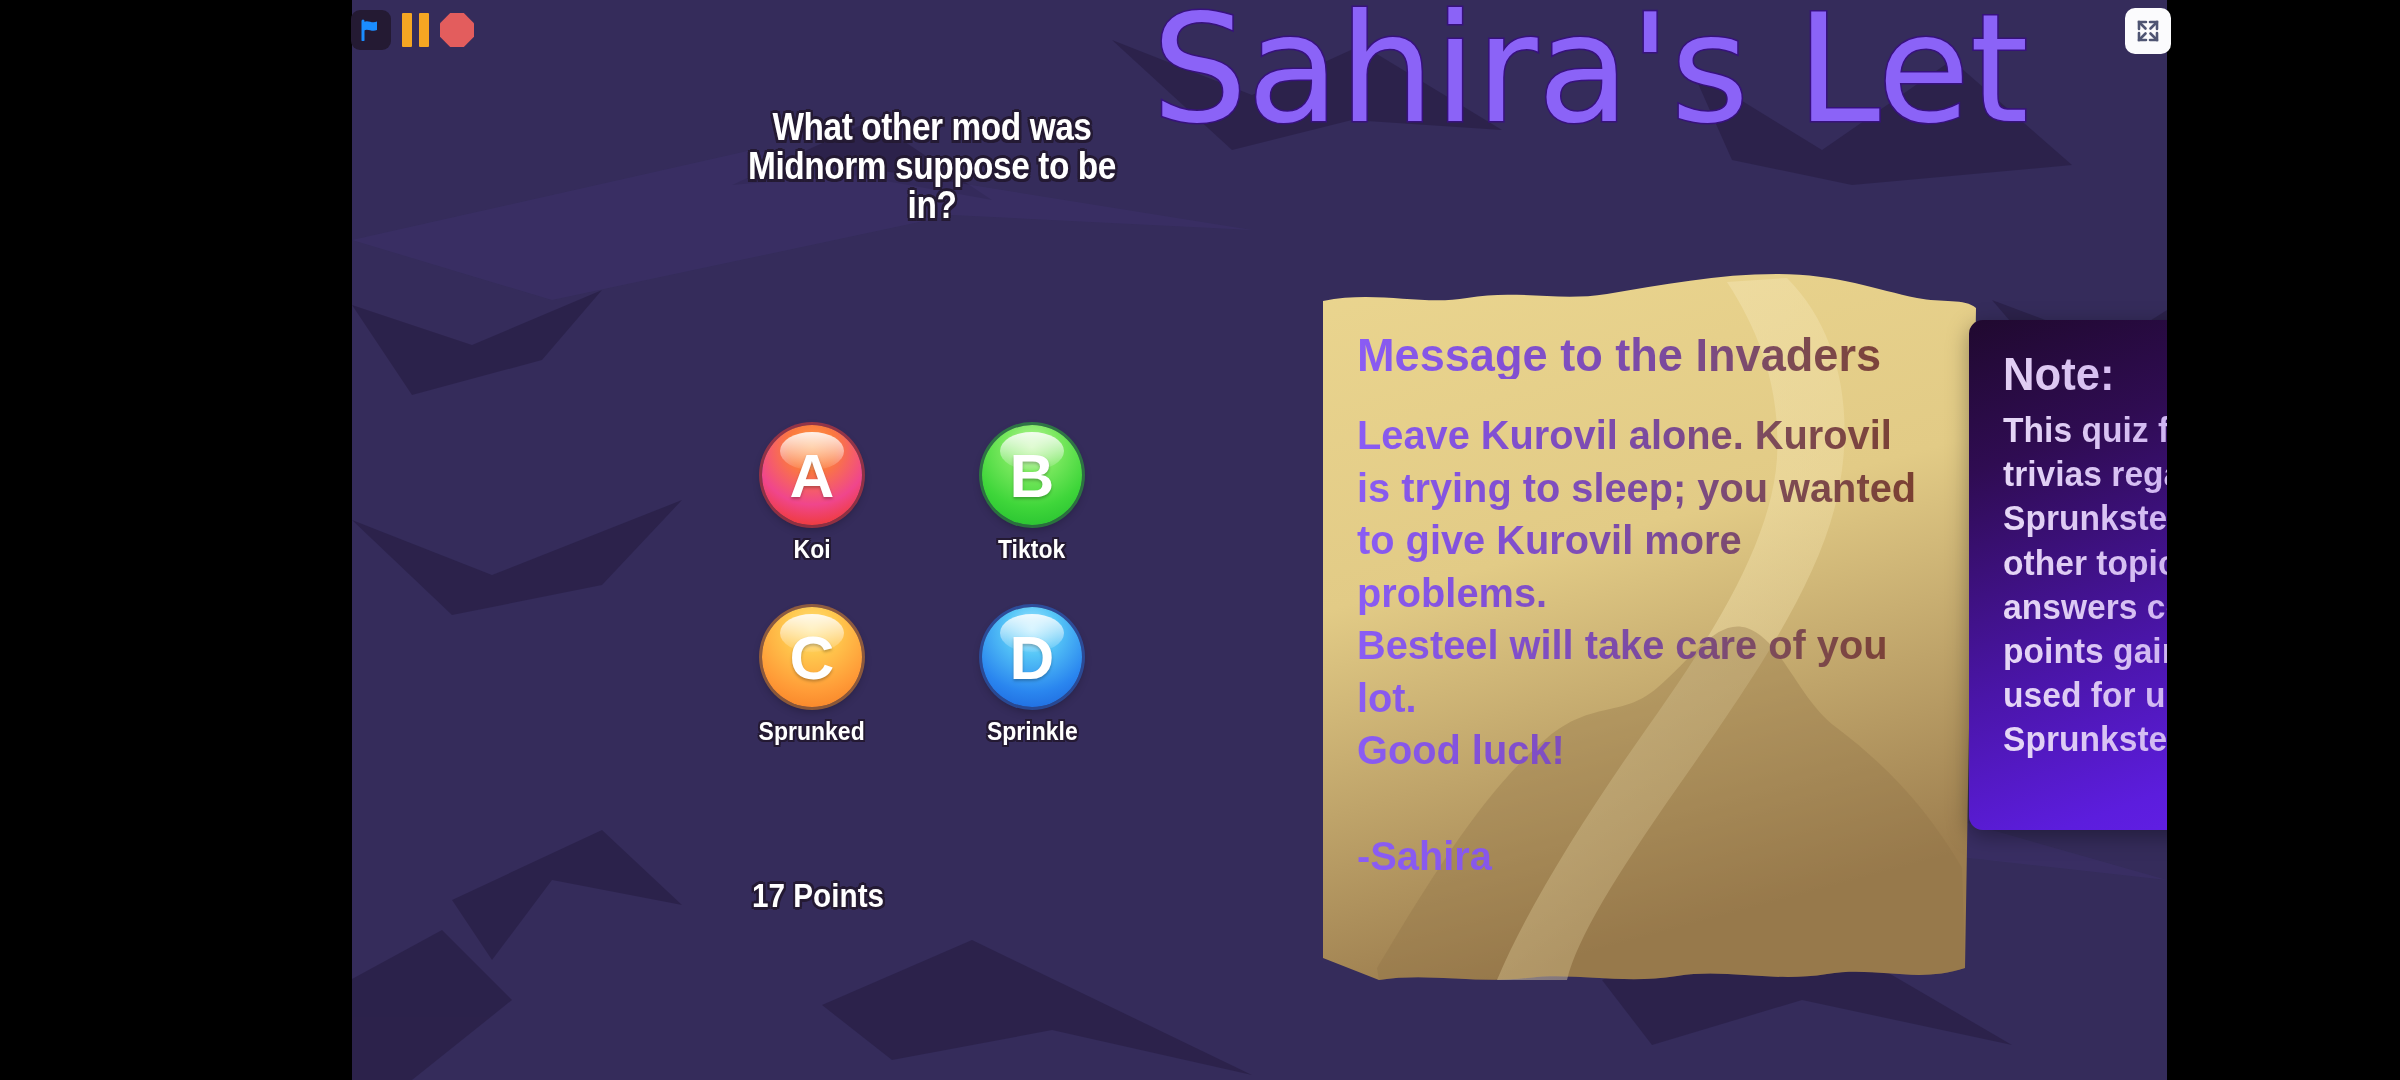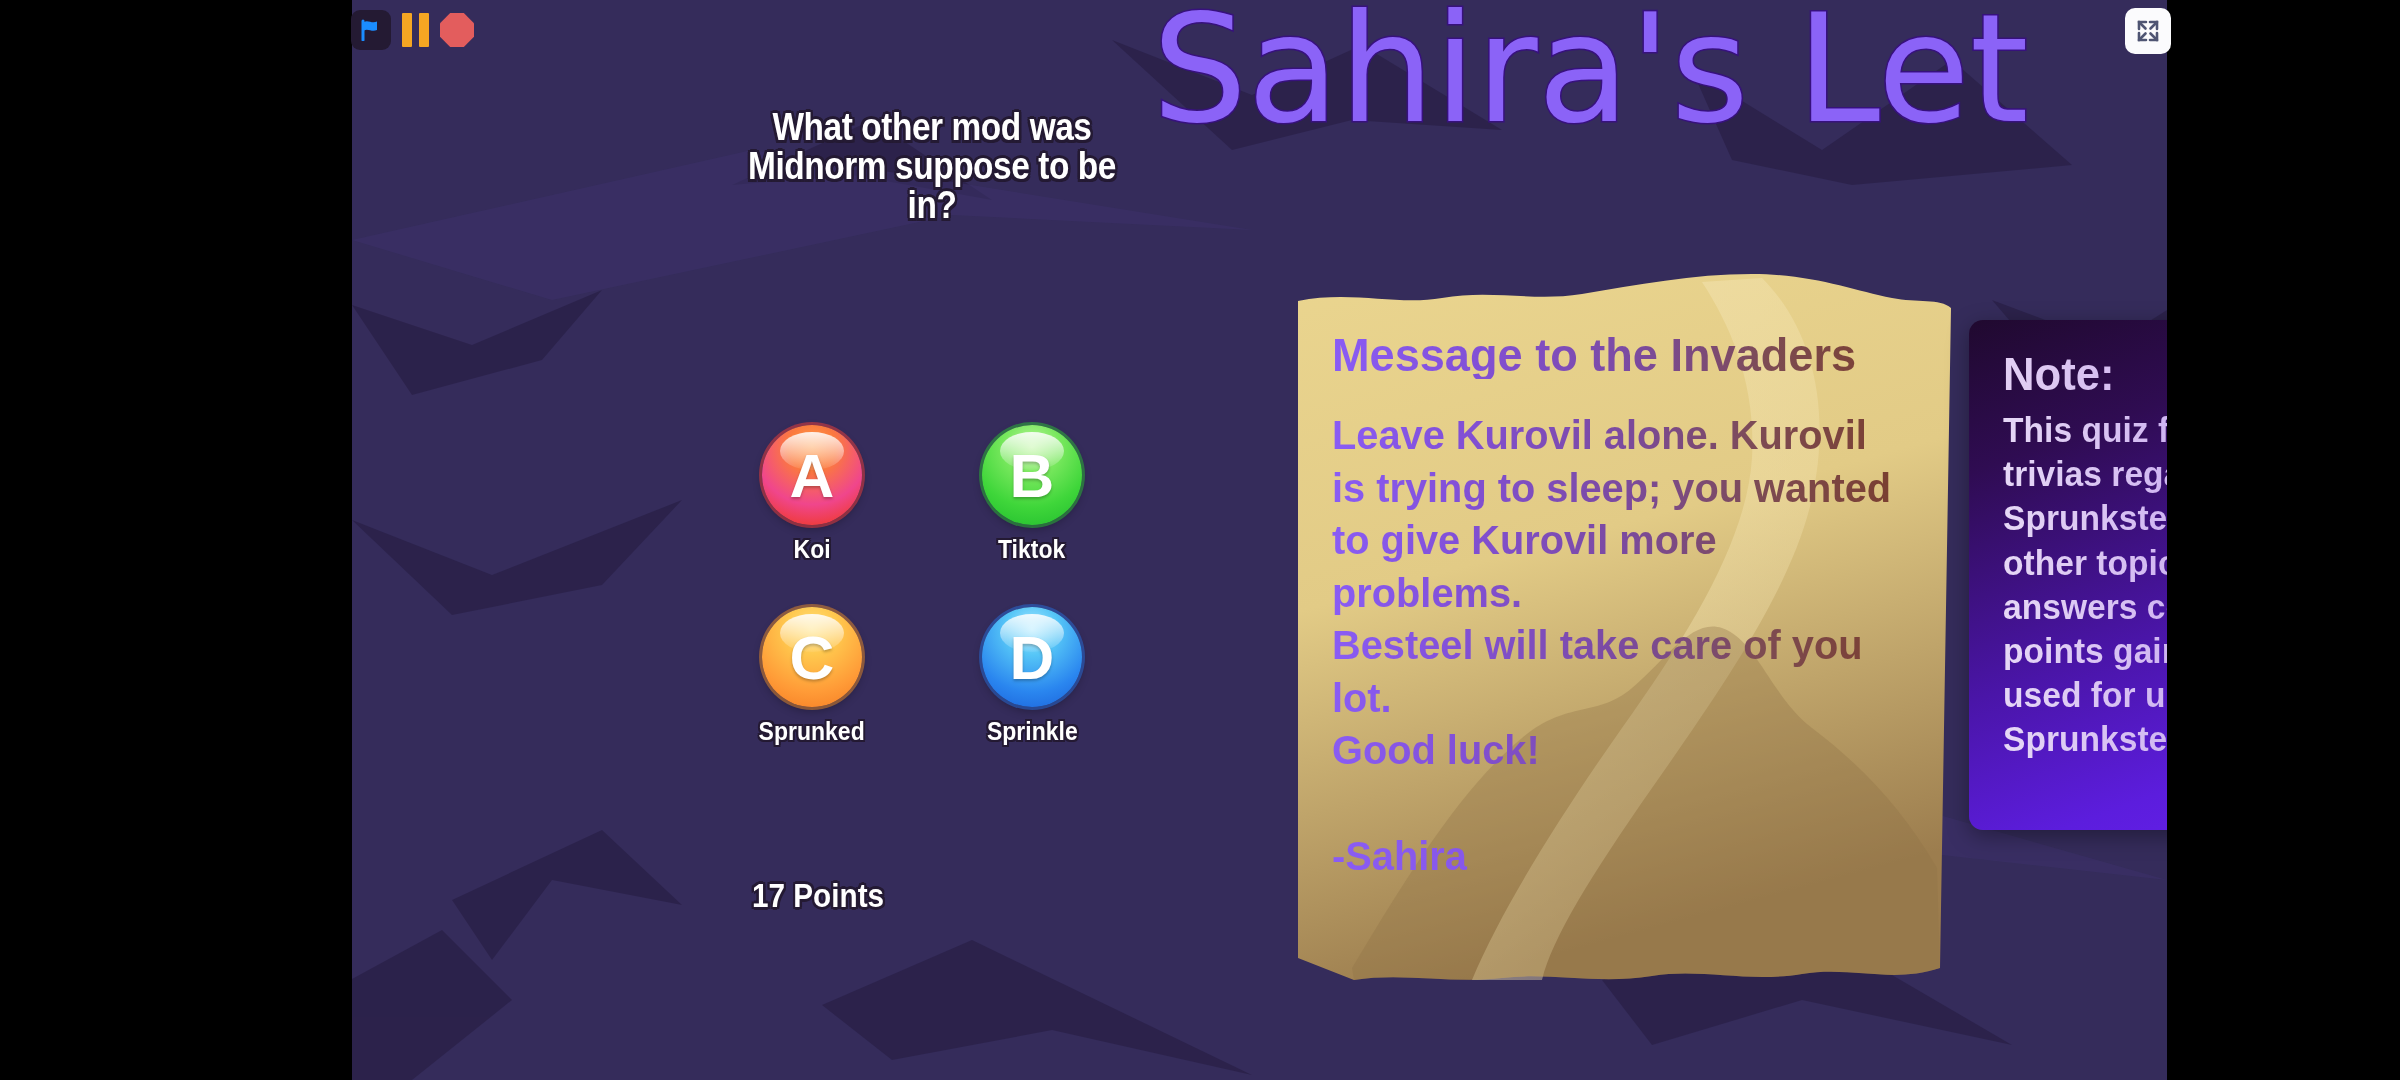--- a/index.html
+++ b/index.html
@@ -110,21 +110,21 @@
     transform:scaleX(.9); transform-origin:left top;
     text-shadow:
       -2.4px -2.4px 0 #241a33, 2.4px -2.4px 0 #241a33,
       -2.4px  2.4px 0 #241a33, 2.4px  2.4px 0 #241a33,
        0 -2.6px 0 #241a33, 0 2.6px 0 #241a33,
       -2.6px 0 0 #241a33, 2.6px 0 0 #241a33;
     z-index:12;
   }
 
   
-  .letter{ position:absolute; left:940px; top:268px; width:665px; height:730px; z-index:14; }
+  .letter{ position:absolute; left:965px; top:268px; width:665px; height:730px; z-index:14; }
   .letter .paper{ position:absolute; inset:0; }
   .letter .paper svg{ display:block; width:665px; height:730px; }
   .letter-content{ position:absolute; left:40px; top:62px; width:580px; }
   .letter-head{
     font-size:47px; font-weight:700; line-height:1.05; white-space:nowrap;
     font-family:"Liberation Sans Narrow","Liberation Sans", sans-serif;
     background:linear-gradient(to right, #8a5cf5 0%, #8250d8 25%, #7b4a9e 55%, #7d4b53 78%, #7a3f30 100%);
     -webkit-background-clip:text; background-clip:text; color:transparent;
     transform:scaleX(.96); transform-origin:left top;
   }

